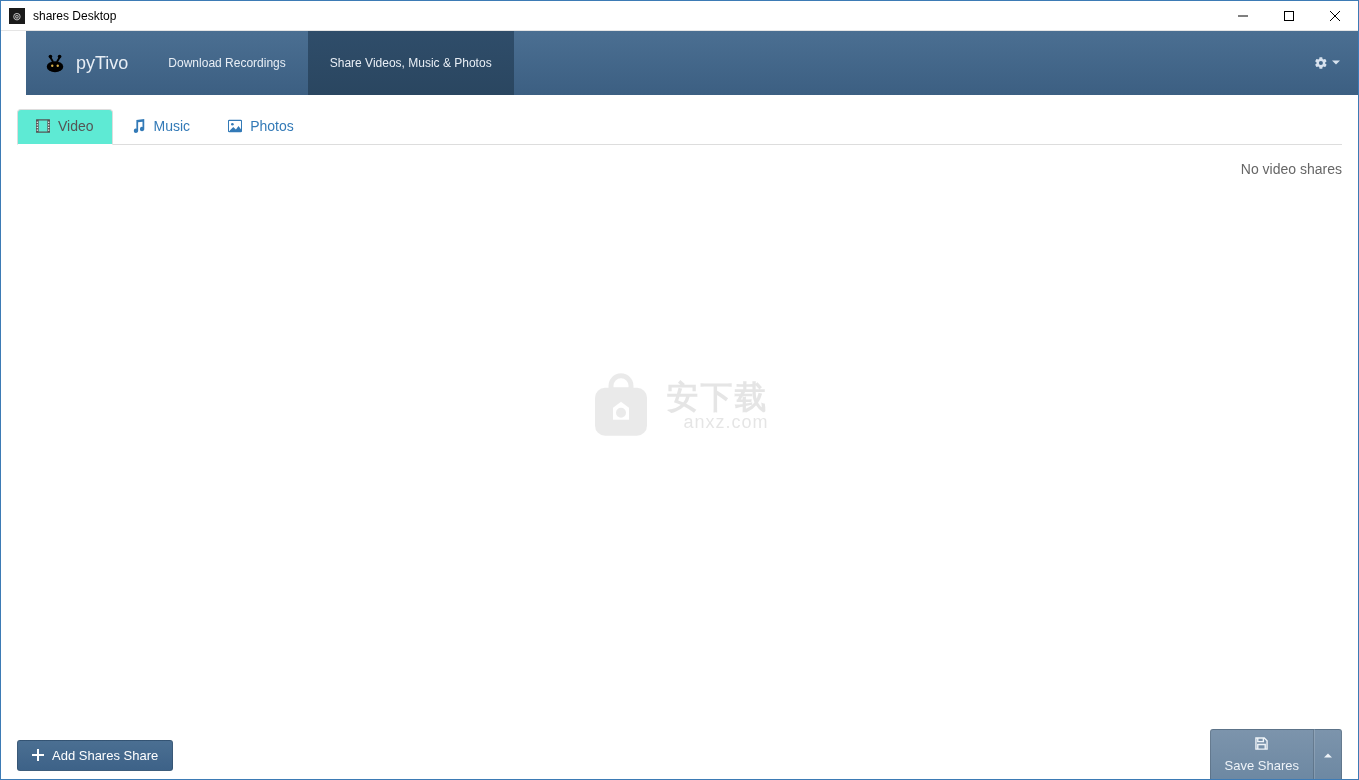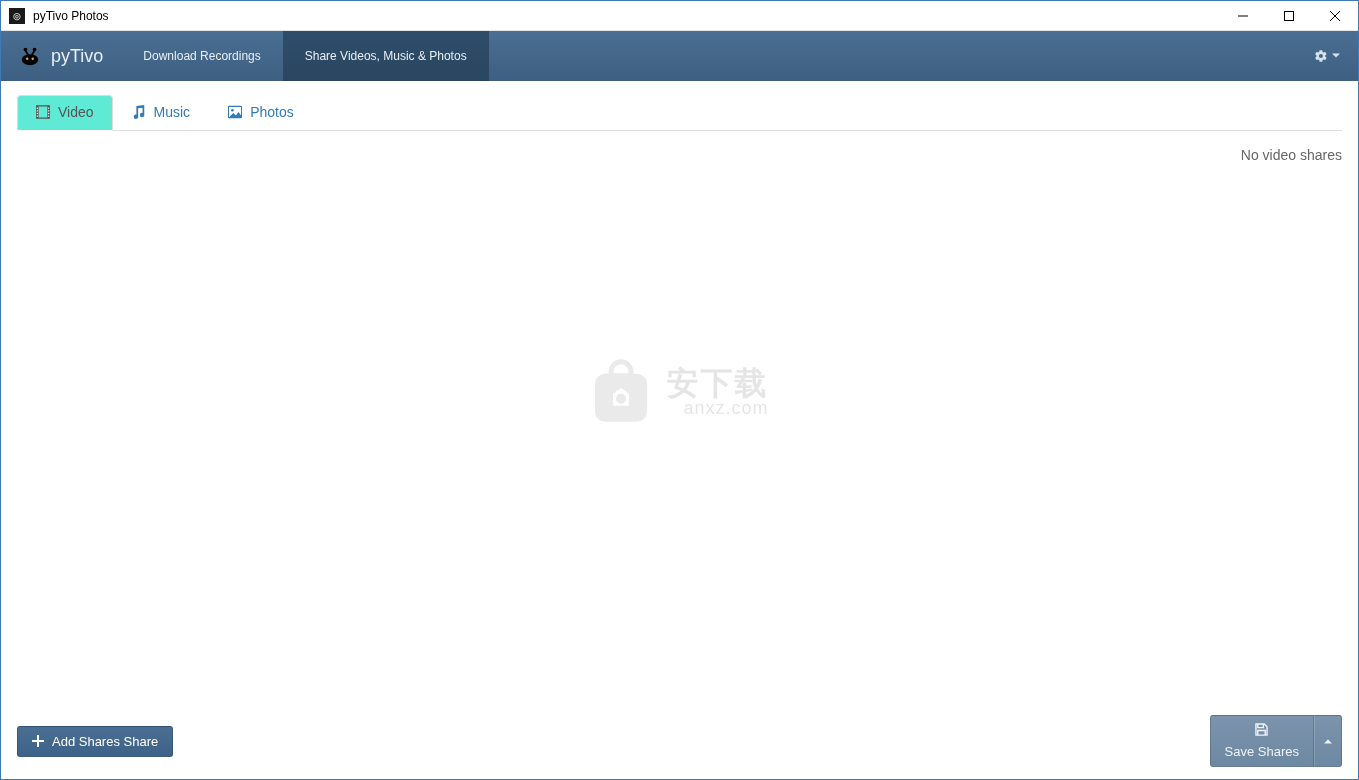--- a/index.html
+++ b/index.html
@@ -32,25 +32,26 @@
     .title-right { margin-left: auto; display: flex; }
     .win-btn {
       width: 46px; height: 30px;
       display: flex; align-items: center; justify-content: center;
       cursor: default;
     }
     .win-btn svg { width: 10px; height: 10px; }
 
     
     .navbar {
-      height: 50px;
+      height: 64px;
       background: linear-gradient(to bottom, #4b6f92, #3c5f82);
       display: flex;
       align-items: stretch;
       color: #fff;
+      margin-left: 25px;
     }
     .brand {
       display: flex; align-items: center; gap: 10px;
       padding: 0 18px 0 18px;
     }
     .brand-icon { width: 22px; height: 22px; }
     .brand-text { font-size: 18px; font-weight: 400; color: #e8eef5; }
     .nav-item {
       display: flex; align-items: center;
       padding: 0 22px;
@@ -134,21 +135,21 @@
     .btn-grey.split-main { border-radius: 3px 0 0 3px; flex-direction: column; }
     .btn-grey.split-caret { border-radius: 0 3px 3px 0; padding: 7px 9px; border-left: 1px solid rgba(255,255,255,0.15); }
     .footer-right { margin-left: auto; display: flex; }
   </style>
 </head>
 <body>
 
 <div class="title-bar">
   <div class="title-left">
     <div class="app-icon">◎</div>
-    <div class="title-text">pyTivo Photos</div>
+    <div class="title-text">shares Desktop</div>
   </div>
   <div class="title-right">
     <div class="win-btn">
       <svg viewBox="0 0 10 10">
           <line x1="0" y1="5" x2="10" y2="5" stroke="#000" stroke-width="1"></line>
         </svg>
     </div>
     <div class="win-btn">
       <svg viewBox="0 0 10 10">
           <rect x="0.5" y="0.5" width="9" height="9" fill="none" stroke="#000" stroke-width="1"></rect>

